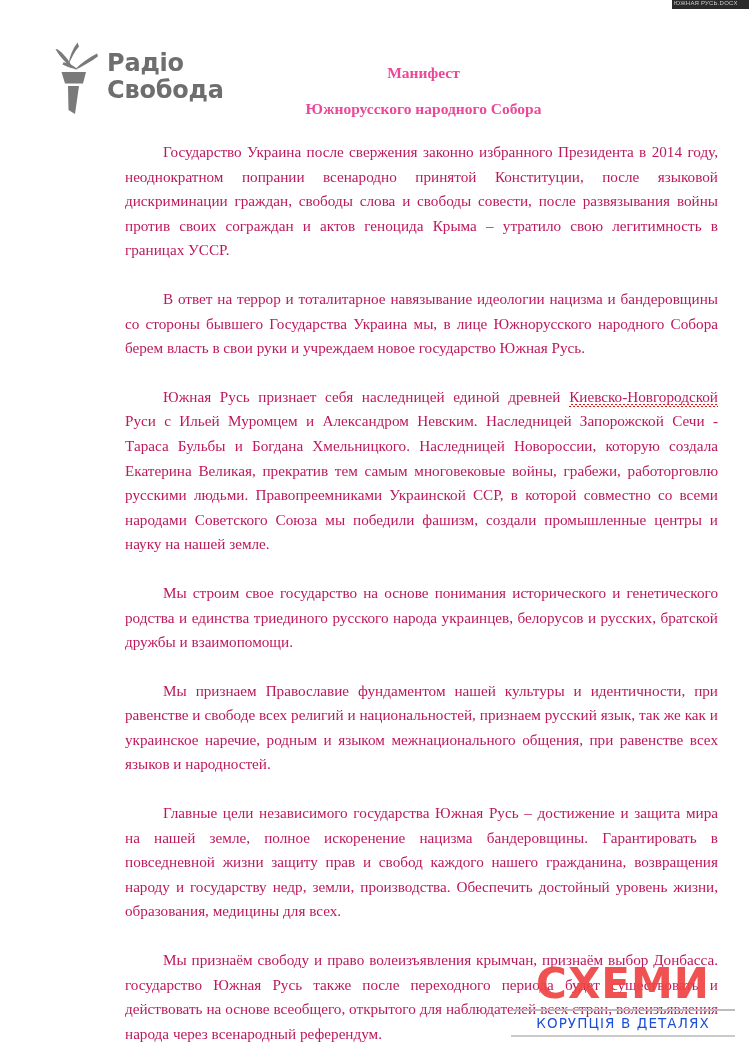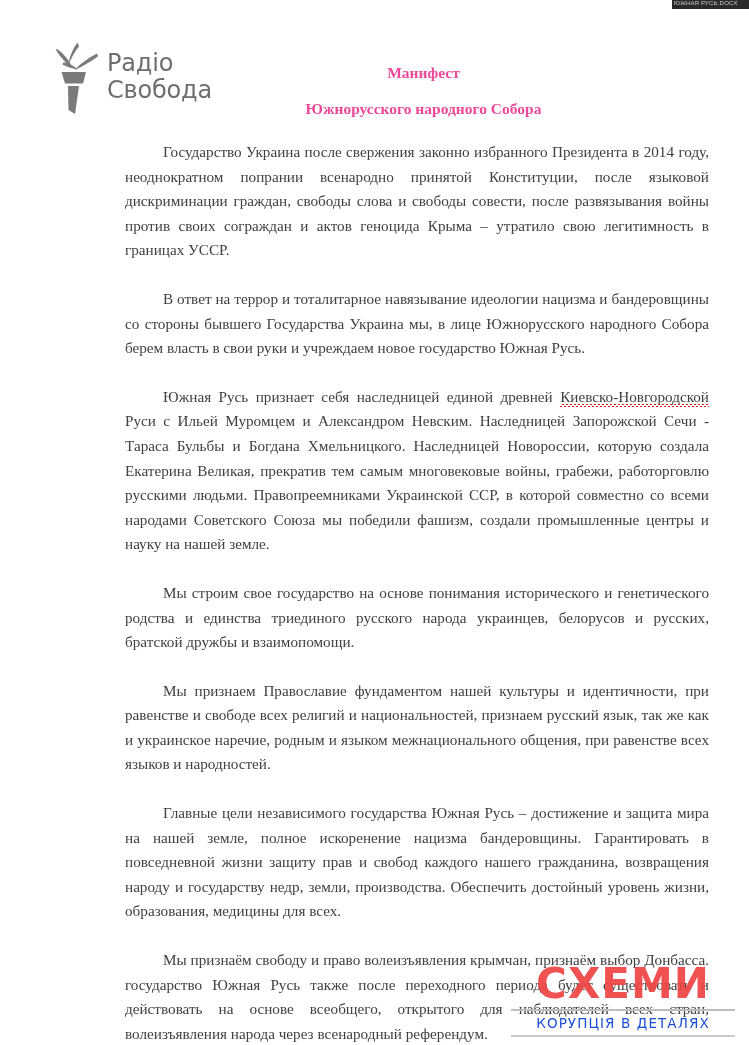--- a/index.html
+++ b/index.html
@@ -61,21 +61,21 @@
     flex: 0 0 52px;
   }
   .logo-words {
     margin-left: 7px;
     display: flex;
     flex-direction: column;
     justify-content: center;
   }
   .logo-line {
     font-family: "DejaVu Sans", "Liberation Sans", sans-serif;
-    font-weight: normal;
+    font-weight: bold;
     font-size: 24px;
     line-height: 27px;
     color: #6e6e6e;
     letter-spacing: -0.2px;
   }
 
   
   .doc-title {
     position: absolute;
     left: 125px;
@@ -96,22 +96,22 @@
     position: absolute;
     left: 125px;
     top: 140px;
     width: 597px;
   }
   .para {
     text-align: justify;
     text-indent: 38px;
     font-size: 15.2px;
     line-height: 24.6px;
-    margin: 0 13px 24px 0;
-    color: #404040;
+    margin: 0 4px 24px 0;
+    color: #be185d;
     hyphens: none;
   }
   .para:last-child { margin-bottom: 0; }
 
   
   .misspell {
     position: relative;
     white-space: nowrap;
   }
   .misspell::after {

